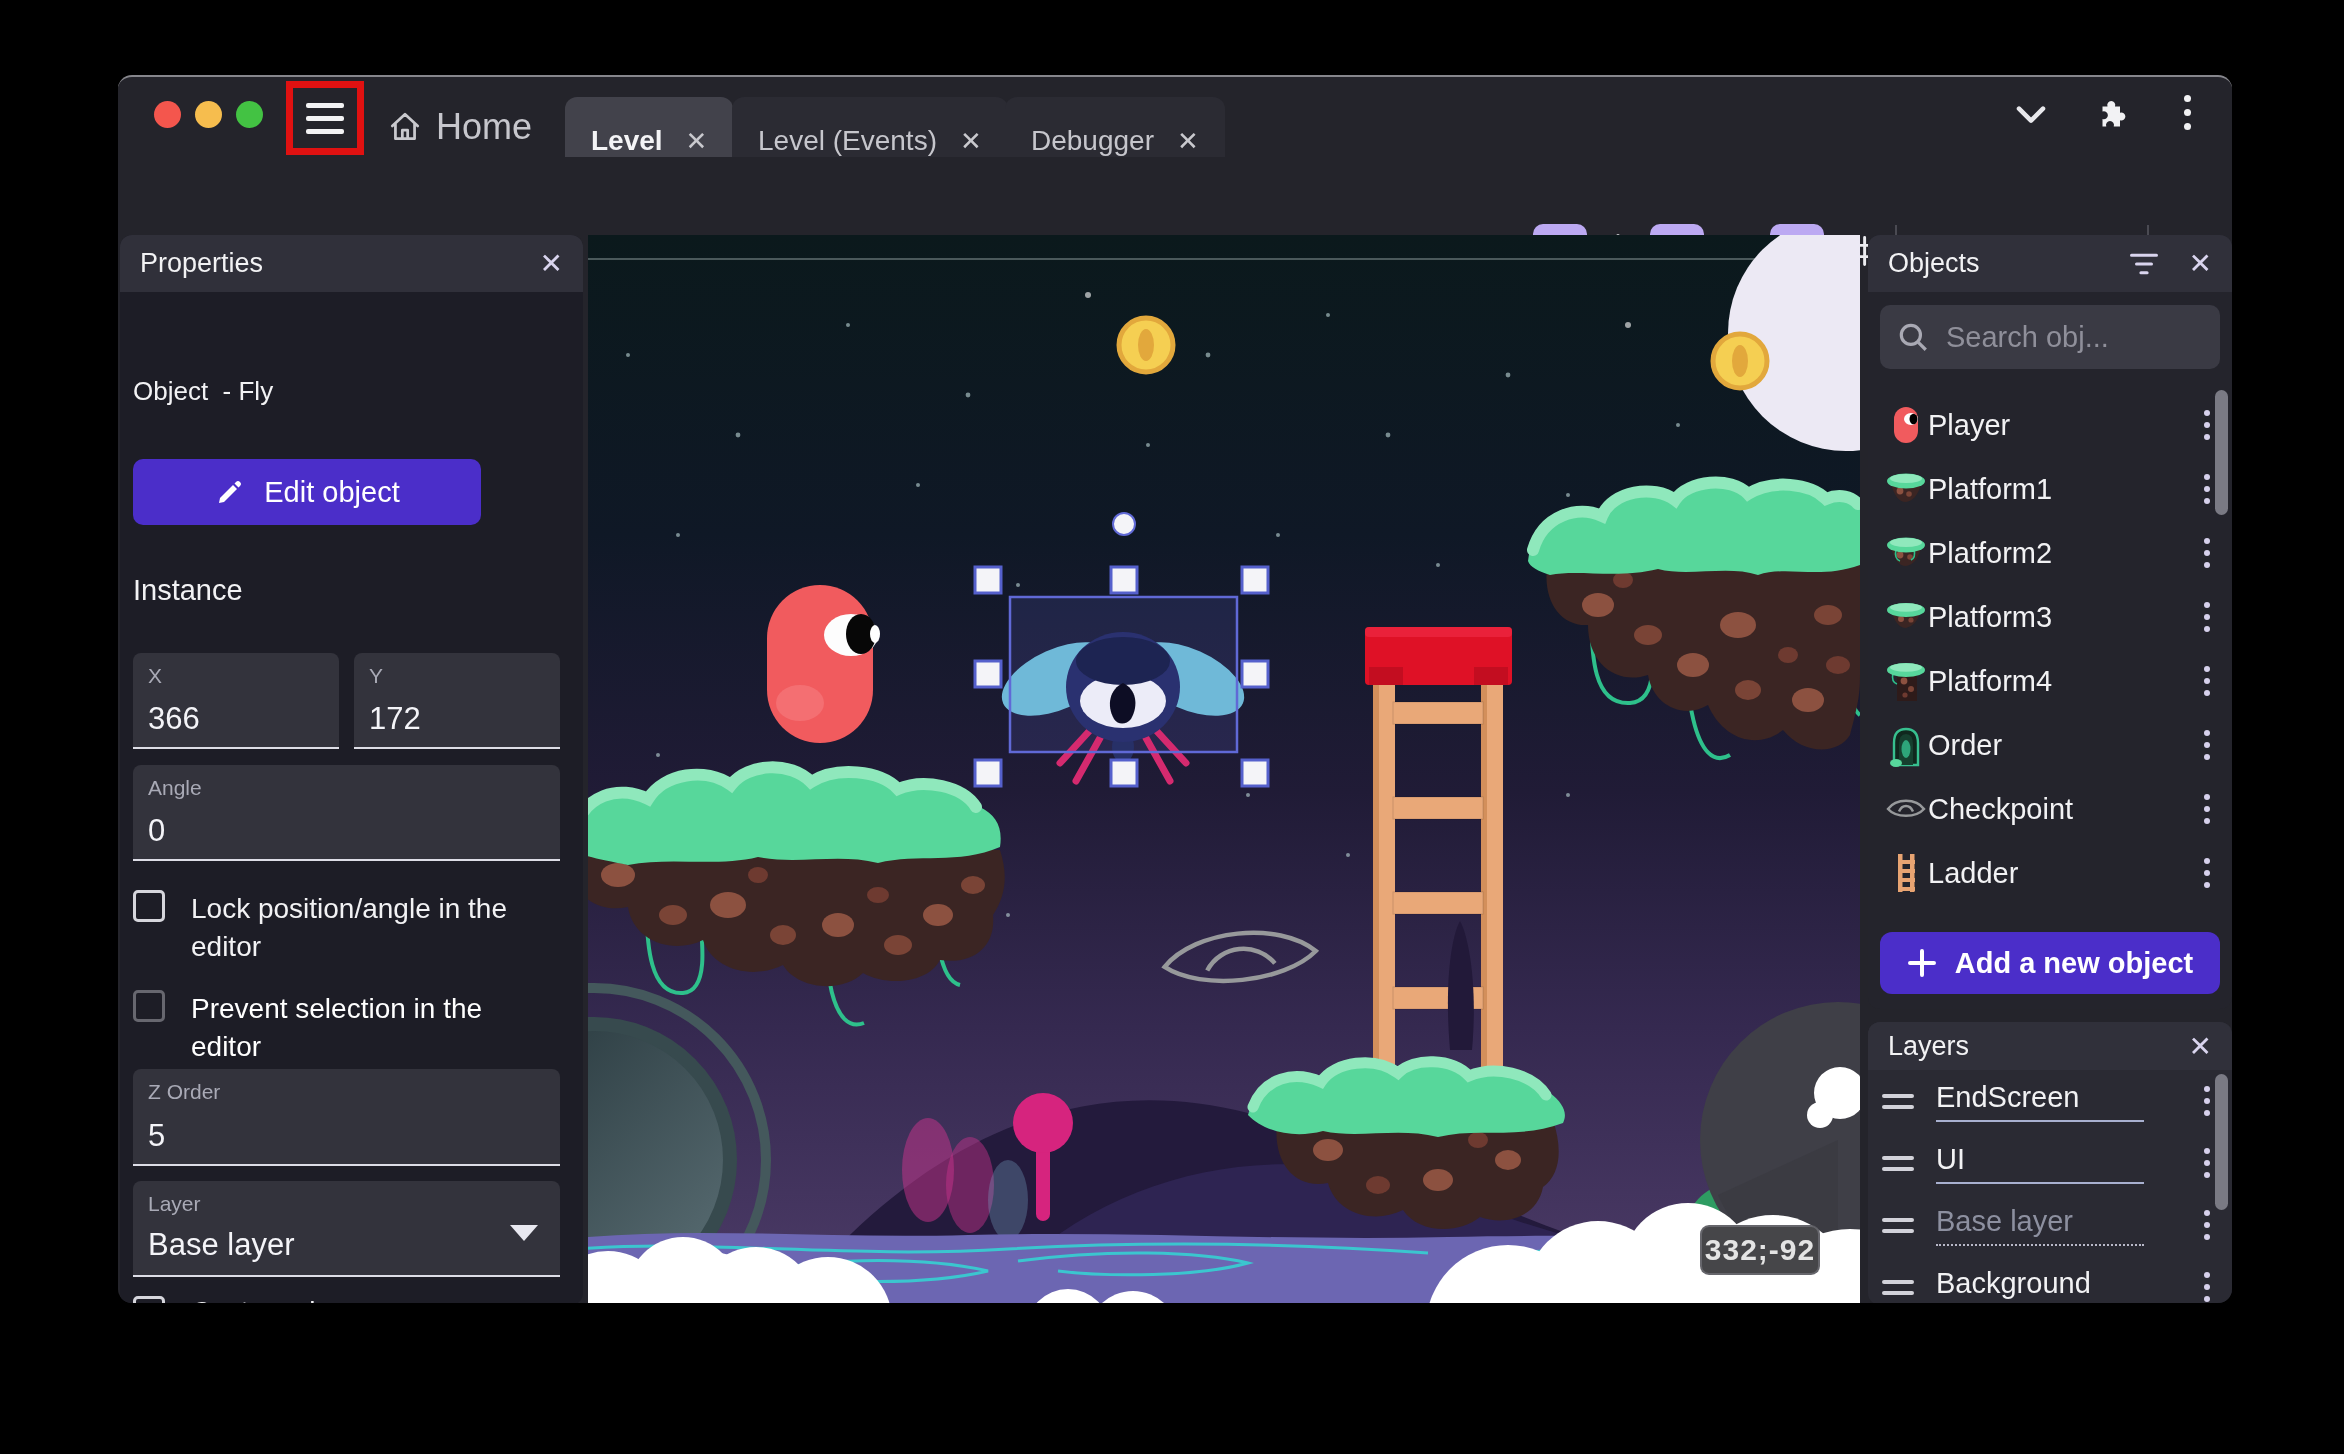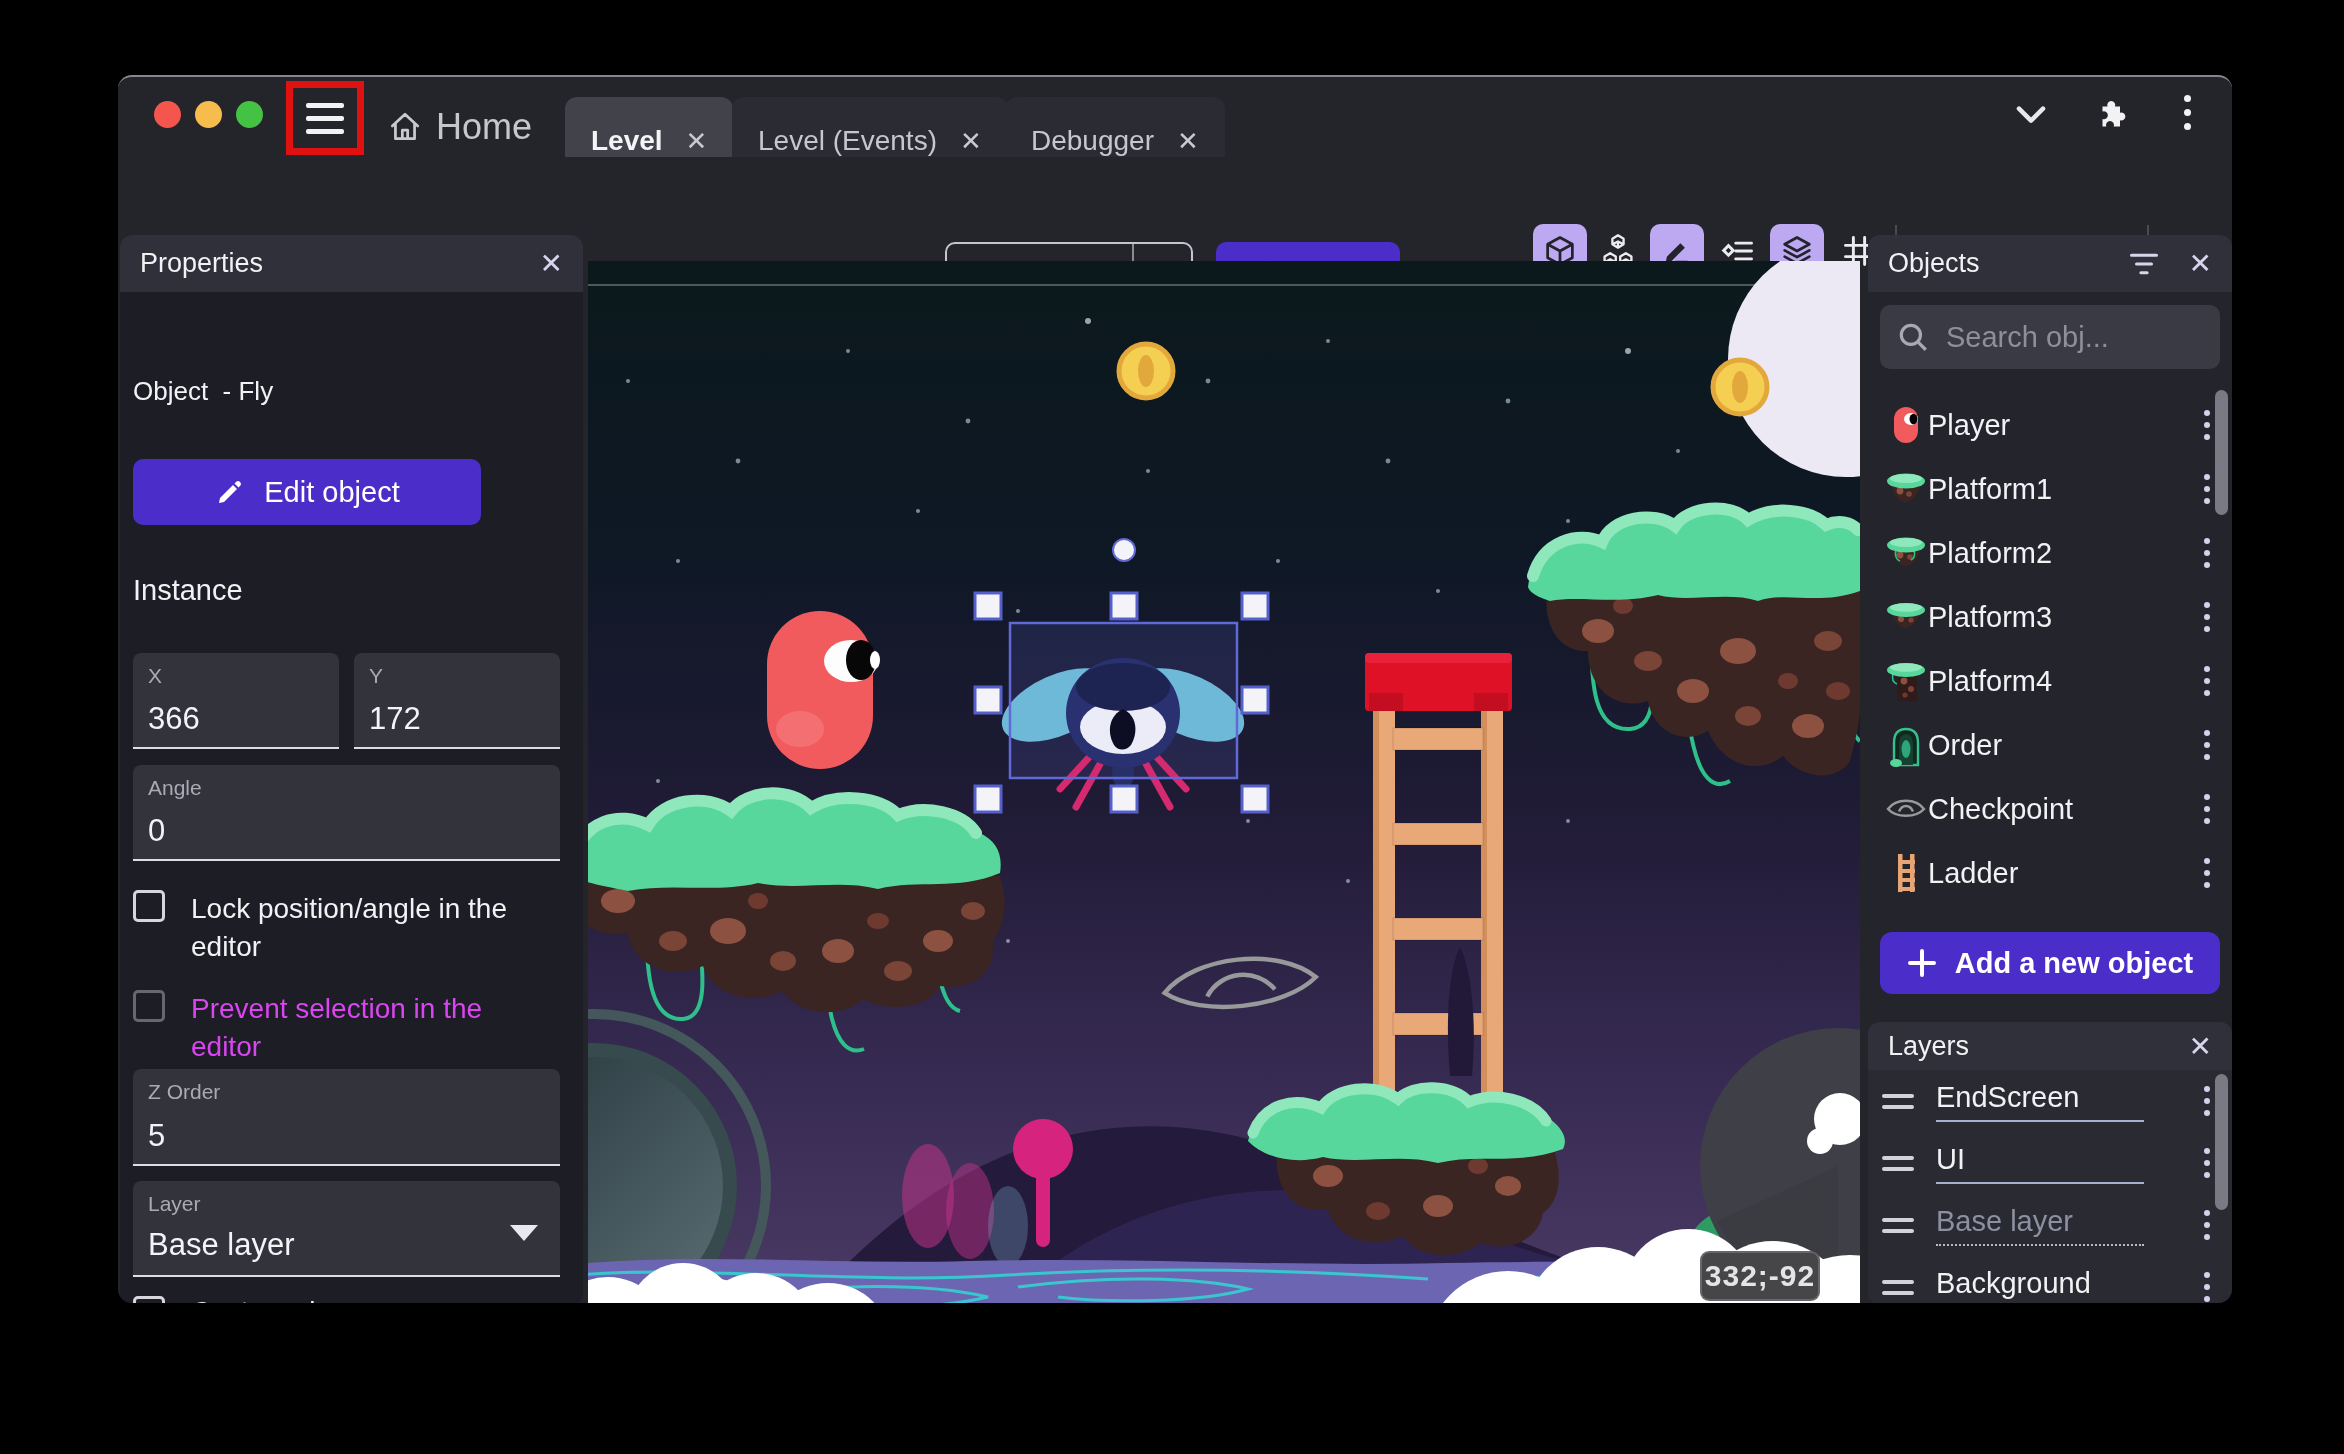--- a/index.html
+++ b/index.html
@@ -42,21 +42,21 @@
   .edit-btn { position:absolute; left:13px; top:167px; width:348px; height:66px; background:#4B2EC9; border-radius:10px;
               display:flex; align-items:center; justify-content:center; gap:18px; color:#fff; font-size:29px; font-weight:normal; cursor:pointer; }
   .sec-head { position:absolute; left:13px; top:282px; color:#F2F2F4; font-size:29px; }
   .field { position:absolute; background:#33333C; border-radius:8px 8px 0 0; border-bottom:2px solid #DDDDE6; cursor:text; }
   .field .lbl { position:absolute; left:15px; top:11px; color:#A9AAB6; font-size:21px; }
   .field .val { position:absolute; left:15px; bottom:10px; color:#F4F4F8; font-size:31px; background:transparent; border:none; outline:none; width:85%; font-family:"Liberation Sans",sans-serif; }
   .checkrow { position:absolute; left:13px; display:flex; gap:26px; }
   .checkbox { width:32px; height:32px; border:3px solid #D6D6DC; border-radius:5px; flex:none; cursor:pointer; }
   .checkbox.dis { border-color:#67676F; }
   .checkrow .txt { color:#F2F2F4; font-size:28px; line-height:38px; }
-  .checkrow .txt.dis { color:#d946ef; }
+  .checkrow .txt.dis { color:#ffffff; }
   .dd-caret { position:absolute; right:22px; top:44px; width:0; height:0; border-left:14px solid transparent; border-right:14px solid transparent; border-top:16px solid #E8E8F0; }
   
   #objects { left:1750px; top:158px; width:364px; height:774px; background:#24242C; }
   .search { position:absolute; left:12px; top:70px; width:340px; height:64px; background:#3A3A44; border-radius:10px;
             display:flex; align-items:center; padding:0 16px; gap:16px; }
   .search input { background:transparent; border:none; outline:none; color:#CFCFD8; font-size:29px; width:230px; font-family:"Liberation Sans",sans-serif; }
   .search input::placeholder { color:#8F8F9A; }
   .obj-row { position:absolute; left:0; width:100%; height:64px; display:flex; align-items:center; padding:0 18px 0 16px; cursor:pointer; }
   .obj-row .nm { color:#F2F2F4; font-size:29px; }
   .kebab { margin-left:auto; display:flex; flex-direction:column; gap:6px; cursor:pointer; padding:4px; }
@@ -65,21 +65,21 @@
   .add-btn { position:absolute; left:12px; top:697px; width:340px; height:62px; background:#4B2EC9; border-radius:12px;
              display:flex; align-items:center; justify-content:center; gap:18px; color:#fff; font-size:29px; font-weight:bold; cursor:pointer; }
   #layers { left:1750px; top:945px; width:364px; height:283px; background:#2A2A33; }
   #layers .panel-head { background:#30303A; height:48px; }
   .layer-row { position:absolute; left:0; width:100%; height:62px; display:flex; align-items:center; padding:0 18px 0 14px; }
   .drag { display:flex; flex-direction:column; gap:7px; cursor:grab; margin-right:22px; }
   .drag i { display:block; width:32px; height:4px; background:#D2D2DA; border-radius:2px; }
   .layer-nm { width:208px; color:#F2F2F4; font-size:29px; border-bottom:2px solid #A8B0D0; padding-bottom:6px; }
   .layer-nm.sel { color:#8D90A0; border-bottom:2px dotted #B9B9C9; }
   
-  #canvas { position:absolute; left:470px; top:158px; width:1272px; height:1070px; overflow:hidden; background:#14182A;margin-top:26px; }
+  #canvas { position:absolute; left:470px; top:158px; width:1272px; height:1070px; overflow:hidden; background:#14182A; }
   #canvas svg { position:absolute; left:0; top:0; }
   .coord-badge { position:absolute; left:1112px; top:990px; width:120px; height:50px; background:rgba(44,44,48,.88);
                  border:2px solid rgba(130,130,136,.55); border-radius:9px; color:#E4E4E4; font-size:30px; font-weight:bold;
                  display:flex; align-items:center; justify-content:center; letter-spacing:1px; }
 </style>
 </head>
 <body>
 
 <div class="window">
 

